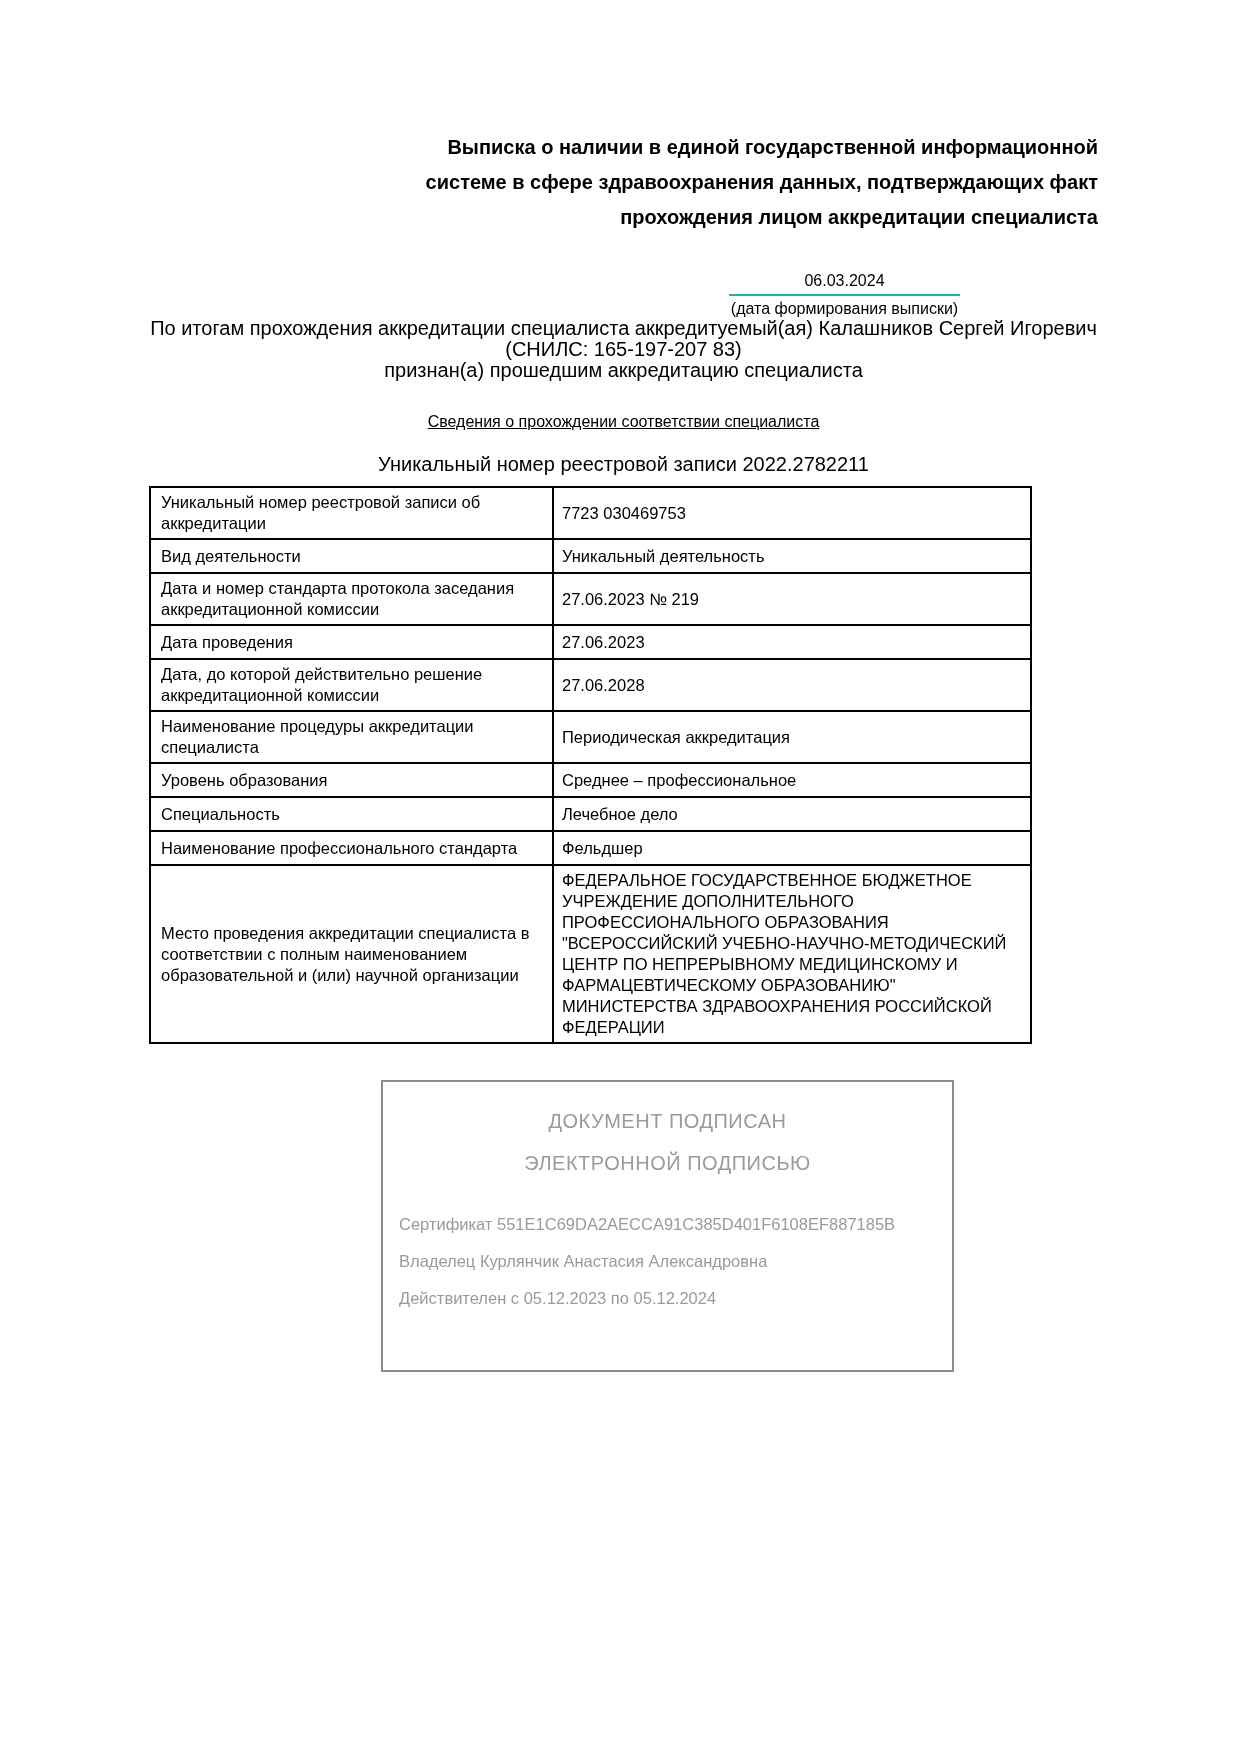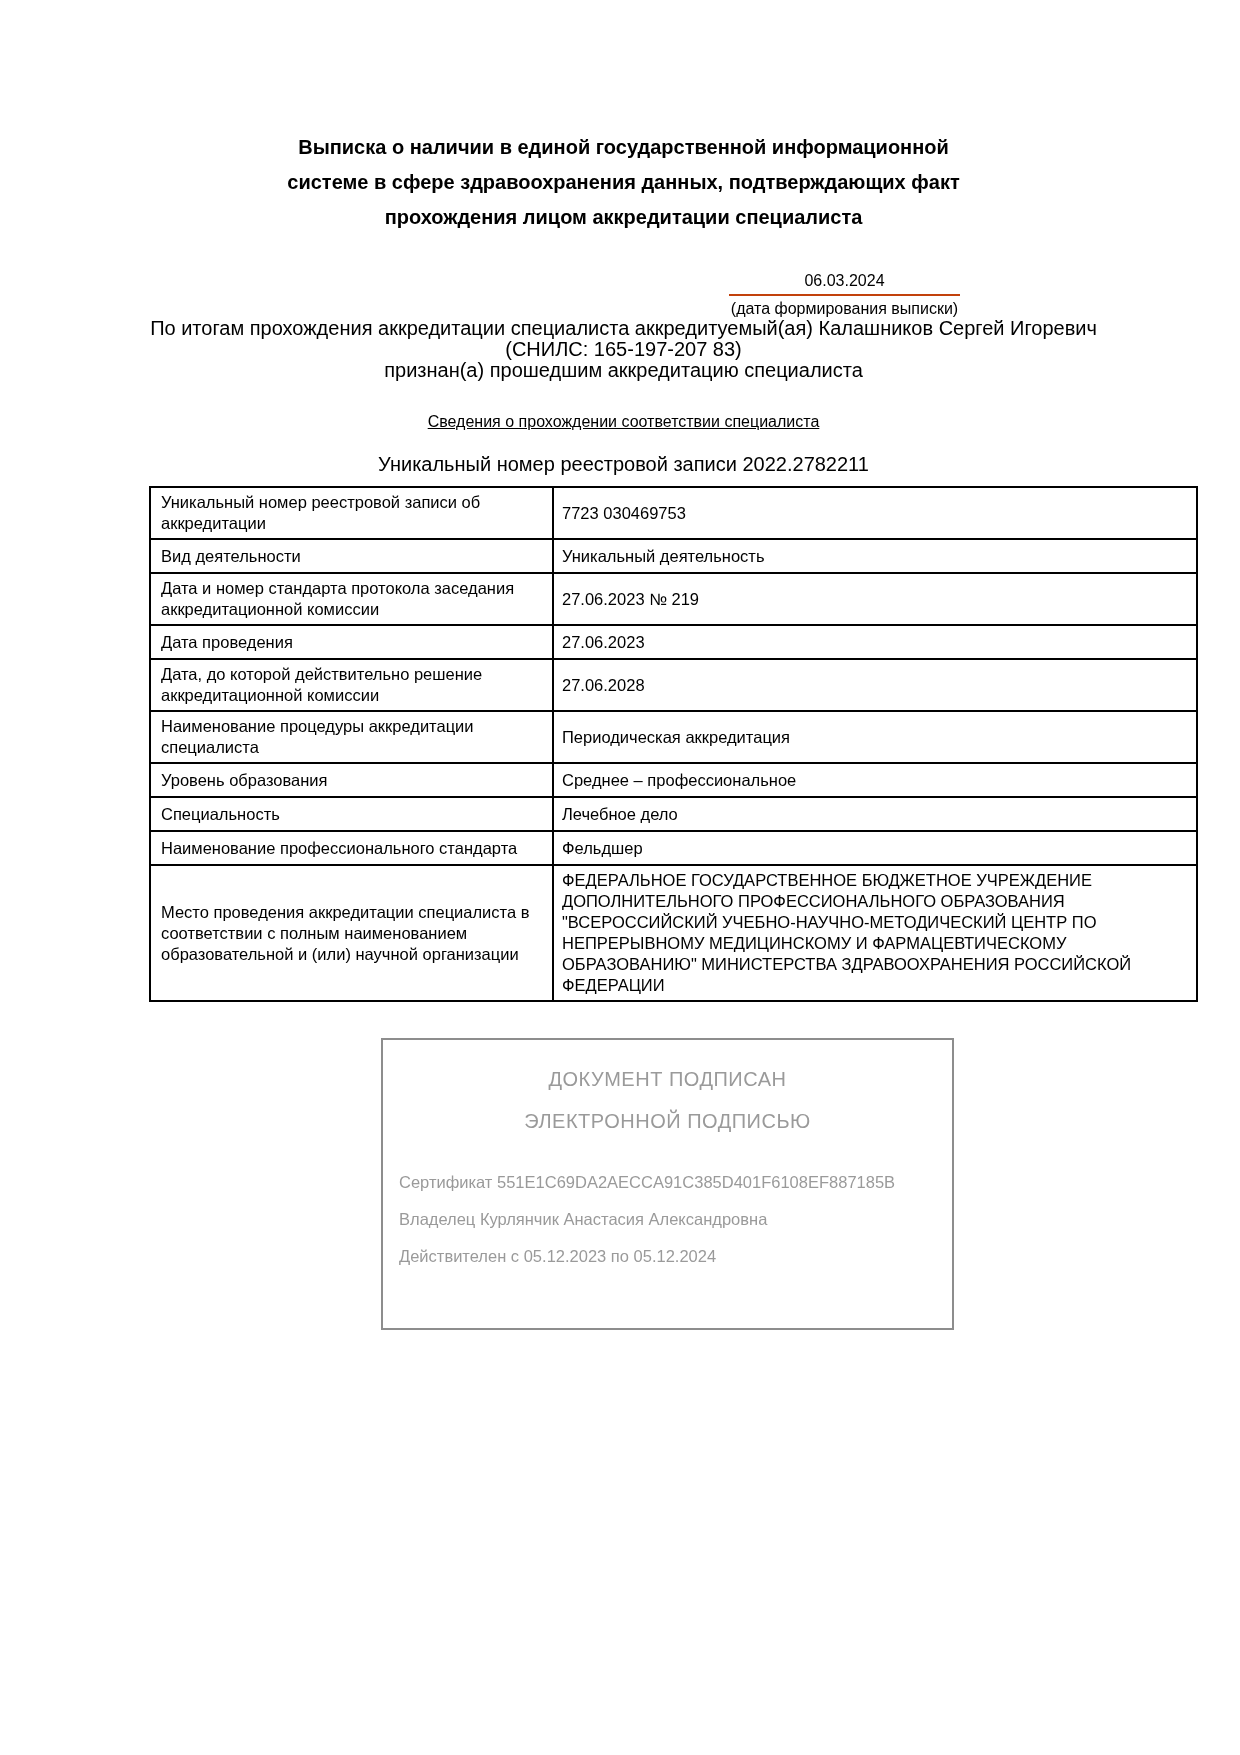--- a/index.html
+++ b/index.html
@@ -10,36 +10,36 @@
     margin: 0 auto;
     background: #ffffff;
     font-family: "Liberation Sans", sans-serif;
     color: #000000;
     box-sizing: border-box;
     padding: 0 142px 0 149px;
     overflow: hidden;
   }
   .title-block {
     margin-top: 130px;
-    text-align: center;
+    text-align: right;
     font-weight: bold;
     font-size: 20px;
     line-height: 35px;
   }
   .date-block {
     width: 231px;
     margin: 36px 138px 0 auto;
     text-align: center;
     font-size: 16px;
   }
   .date-value {
     display: block;
     line-height: 20px;
     padding-bottom: 3px;
-    border-bottom: 2px solid #c2410c;
+    border-bottom: 2px solid #14b8a6;
   }
   .date-caption {
     display: block;
     padding-top: 4px;
     line-height: 18px;
   }
   .intro-block {
     text-align: center;
     font-size: 20px;
     line-height: 21px;
@@ -53,21 +53,21 @@
   }
   .registry-heading {
     margin-top: 20px;
     text-align: center;
     font-size: 20px;
     font-weight: normal;
     line-height: 24px;
   }
   table.acc-table {
     margin-top: 10px;
-    width: 1049px;
+    width: 883px;
     border-collapse: collapse;
     font-size: 16.5px;
     line-height: 21px;
   }
   table.acc-table td {
     border: 2px solid #000000;
     vertical-align: middle;
     padding: 4px 10px 4px 10px;
   }
   table.acc-table td.label-cell { width: 381px; }

